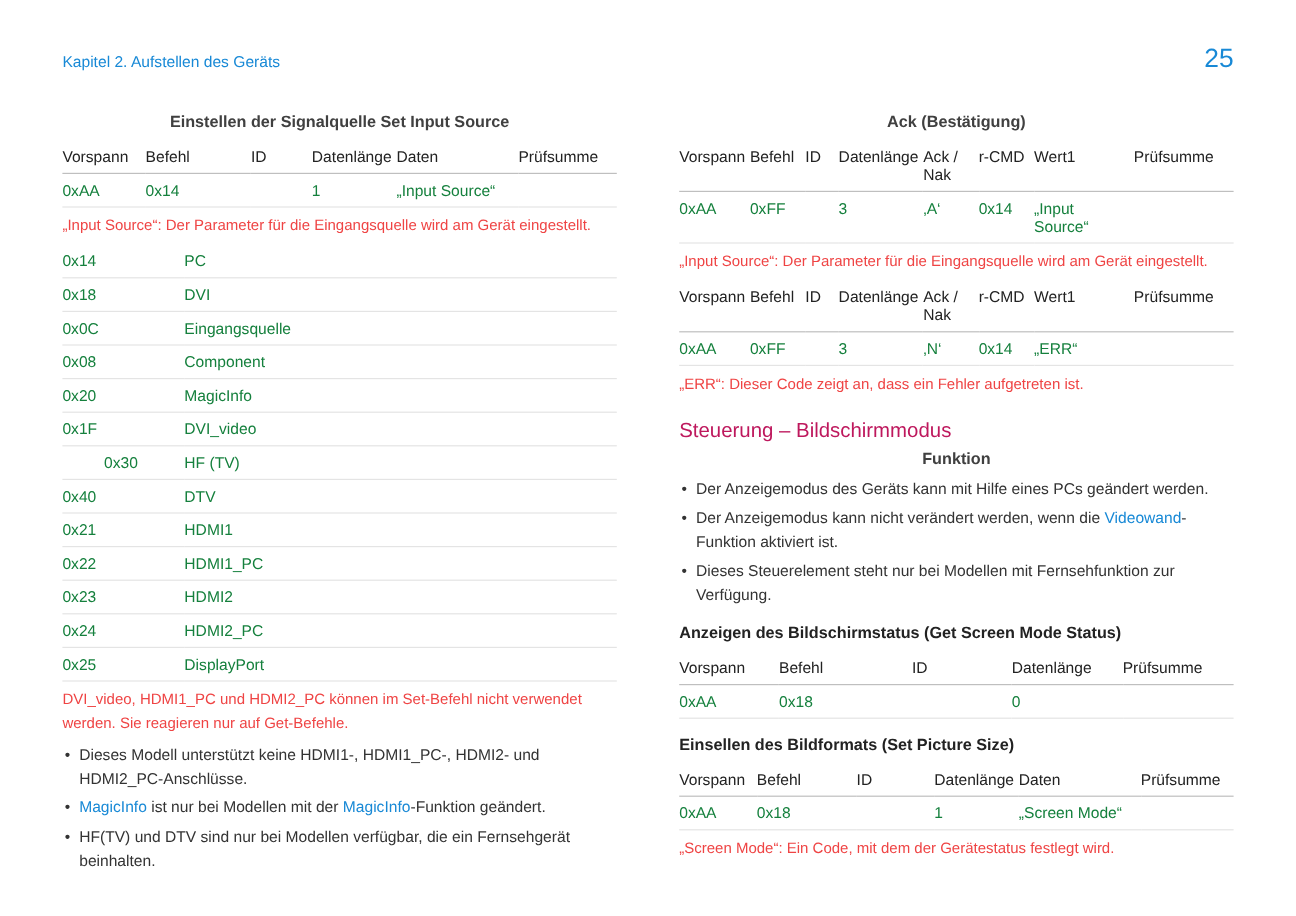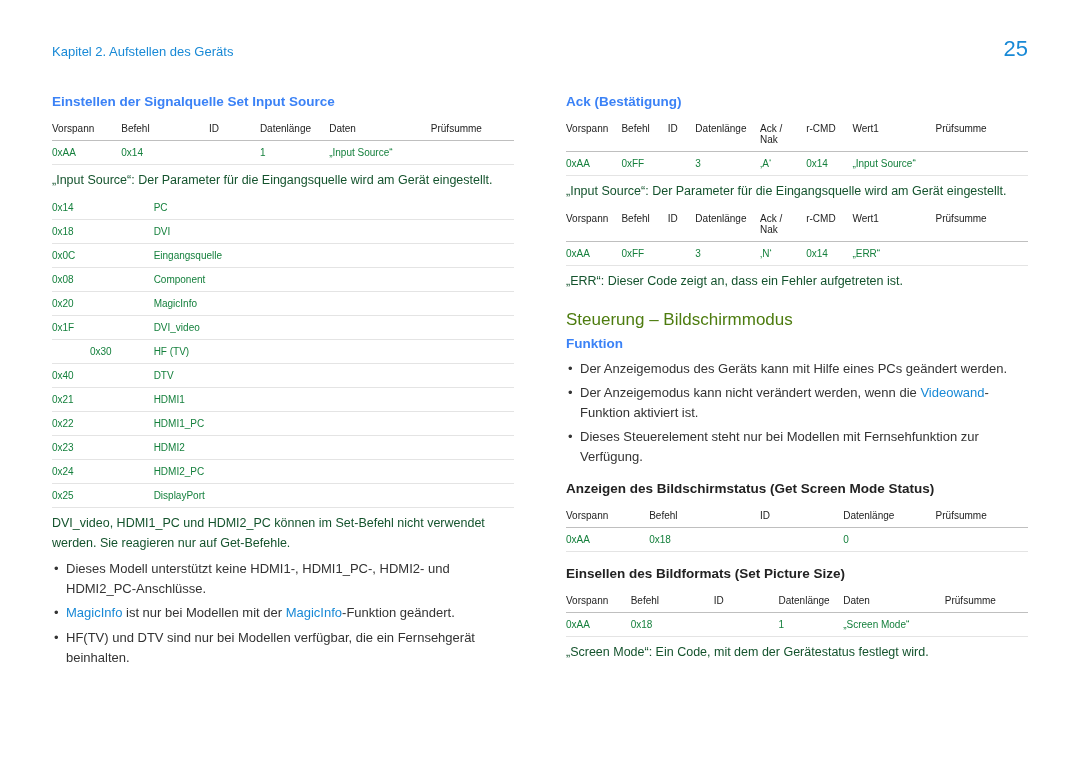--- a/index.html
+++ b/index.html
@@ -39,59 +39,60 @@
     gap: 52px;
   }
   .col {
     flex: 1;
     min-width: 0;
   }
   .h3 {
     font-weight: 600;
     font-size: 13.5px;
     margin: 6px 0 8px 0;
-    color: #3b82f6;
+    color: #404040;
+    text-align: center;
   }
   .h3b {
     font-weight: 600;
     font-size: 13.5px;
     margin: 14px 0 8px 0;
     color: #222;
   }
   .h2acc {
-    color: #4d7c0f;
+    color: #be185d;
     font-size: 17px;
     font-weight: 400;
     margin: 18px 0 6px 0;
   }
   table {
     width: 100%;
     border-collapse: collapse;
-    font-size: 10px;
+    font-size: 13px;
     margin-bottom: 6px;
   }
   th {
     text-align: left;
     font-weight: 400;
     padding: 6px 4px 6px 0;
     border-bottom: 1px solid #bfbfbf;
     vertical-align: top;
     color: #222;
   }
   td {
     text-align: left;
     padding: 6px 4px 6px 0;
     border-bottom: 1px solid #e4e4e4;
     vertical-align: top;
     color: #15803d;
   }
   .note {
     font-size: 12.5px;
     line-height: 1.55;
-    color: #14532d;
+    color: #ef4444;
     margin: 6px 0 6px 0;
   }
   ul.bul {
     list-style: none;
     padding: 0;
     margin: 4px 0 0 0;
   }
   ul.bul li {
     font-size: 13px;
     line-height: 1.55;

